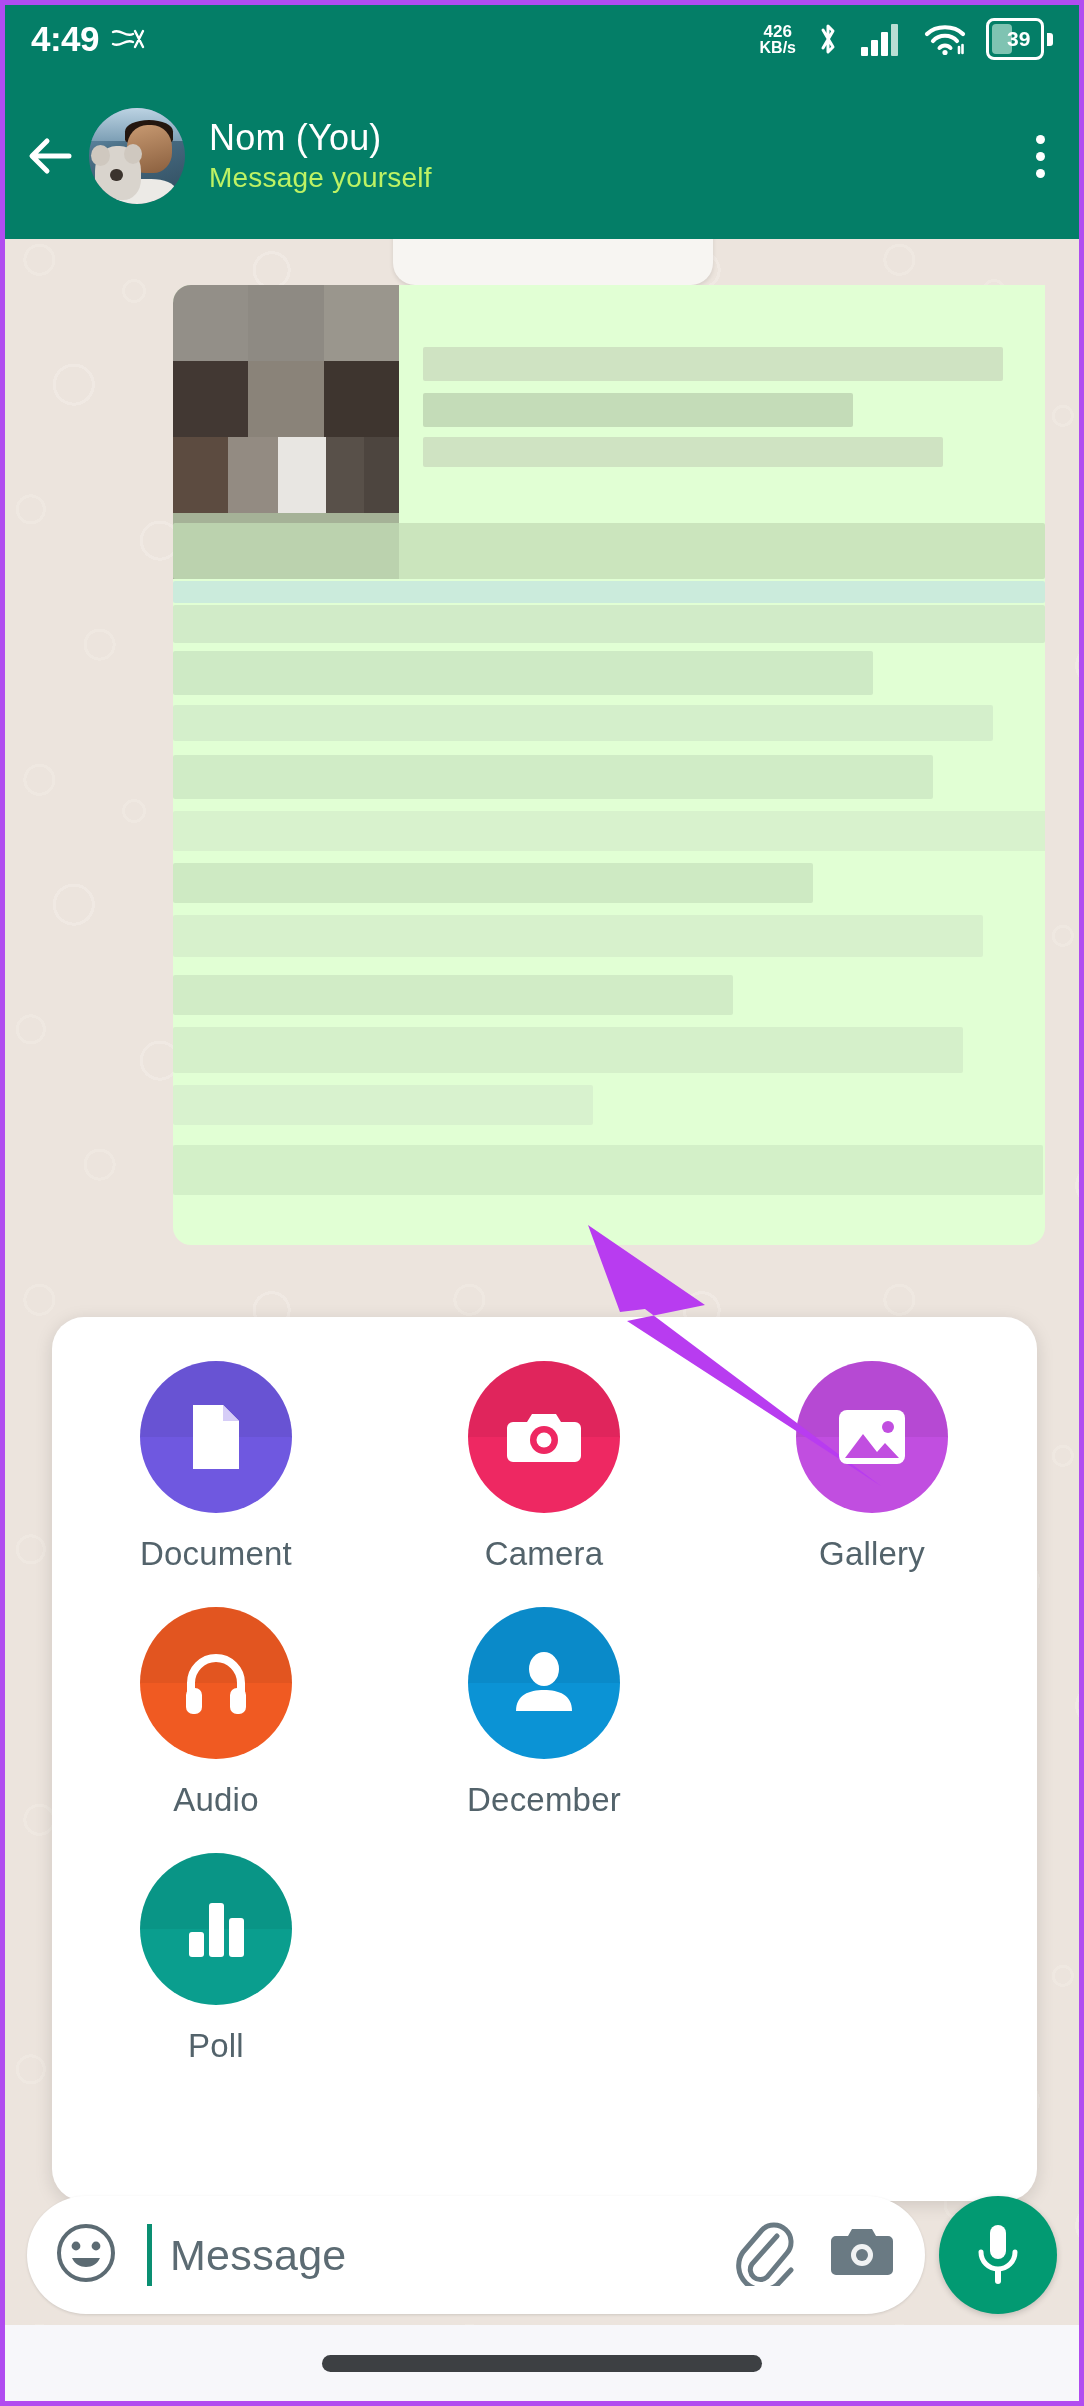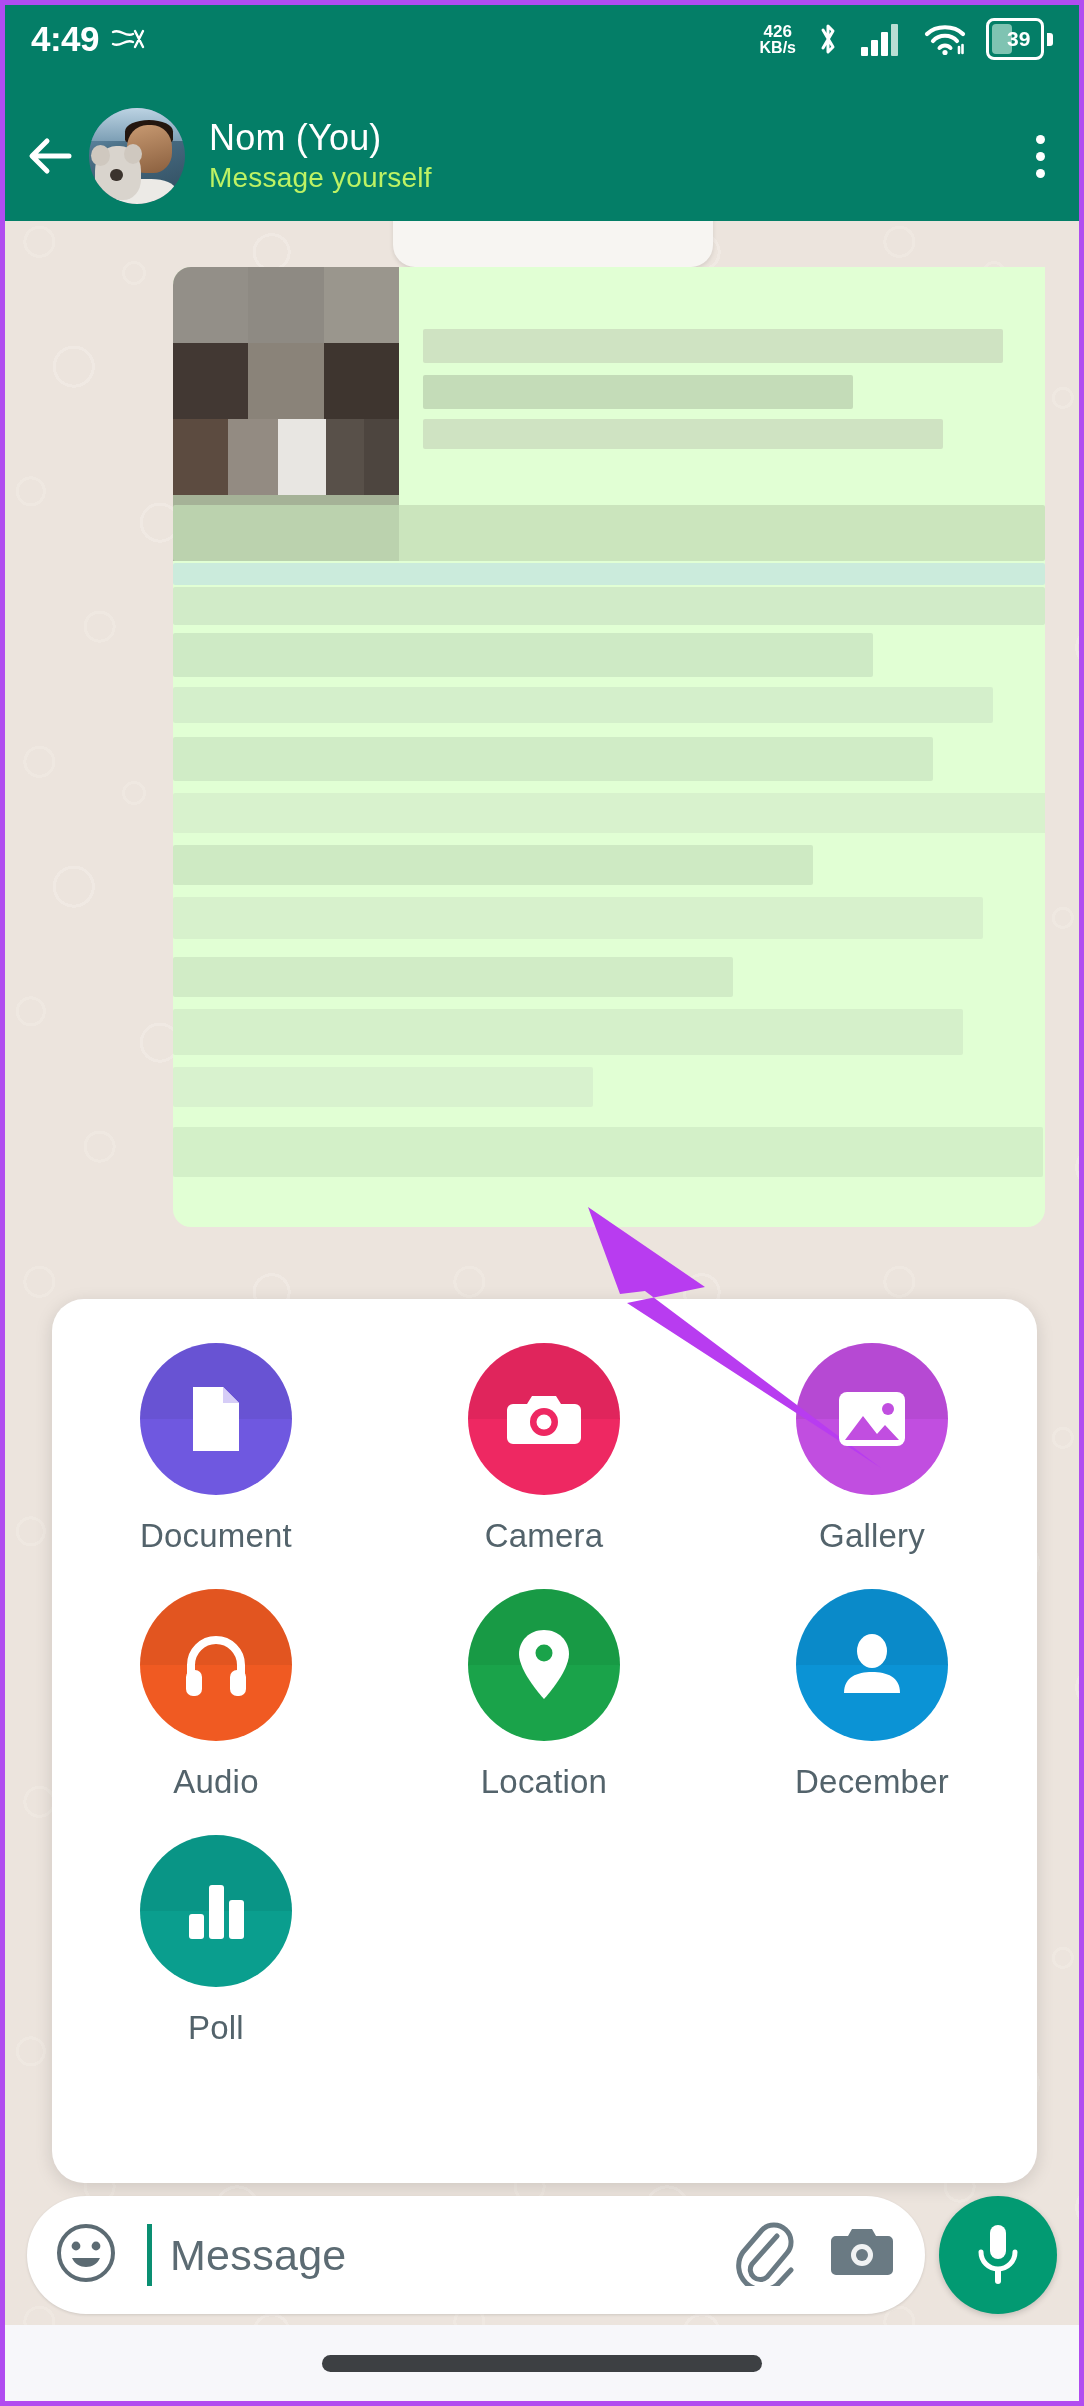--- a/index.html
+++ b/index.html
@@ -81,21 +81,21 @@
   #htext { margin-left:24px; display:flex; flex-direction:column; justify-content:center; }
   #htitle { color:#ffffff; font-size:36px; font-weight:normal; line-height:1.12;
             letter-spacing:0.2px; }
   #hsub { color:#bef264; font-size:28px; margin-top:4px; letter-spacing:0.2px; }
   #menu-dots { margin-left:auto; display:flex; flex-direction:column;
                gap:8px; padding:10px 12px; }
   #menu-dots i { width:9px; height:9px; border-radius:50%; background:#fff; display:block; }
 
   
   #chatbody {
-    position:absolute; left:0; top:216px; width:1074px; height:2162px;
+    position:absolute; left:0; top:234px; width:1074px; height:2162px;
     background:#ece4dd;
     overflow:hidden;
   }
   #doodles { position:absolute; inset:0; opacity:.55;
     background-image:
       radial-gradient(circle at 8% 4%, transparent 13px, #f3ece6 13px, #f3ece6 16px, transparent 16px),
       radial-gradient(circle at 30% 10%, transparent 9px, #f3ece6 9px, #f3ece6 12px, transparent 12px),
       radial-gradient(circle at 62% 6%, transparent 16px, #f4eee8 16px, #f4eee8 19px, transparent 19px),
       radial-gradient(circle at 88% 12%, transparent 11px, #f3ece6 11px, #f3ece6 14px, transparent 14px),
       radial-gradient(circle at 16% 28%, transparent 18px, #f4eee8 18px, #f4eee8 21px, transparent 21px),
@@ -362,29 +362,20 @@
           <span class="ai-circle" style="background:#f05a22;">
             <svg width="66" height="66" viewBox="0 0 66 66">
               <path d="M8 42 V33 a25 25 0 0 1 50 0 v9" stroke="#ffffff" stroke-width="8" fill="none" stroke-linecap="round"></path>
               <rect x="3" y="38" width="16" height="26" rx="7" fill="#ffffff"></rect>
               <rect x="47" y="38" width="16" height="26" rx="7" fill="#ffffff"></rect>
             </svg>
           </span>
           <span class="ai-label">Audio</span>
         </div>
 
-        <div class="attach-item">
-          <span class="ai-circle" style="background:#1aa34a;">
-            <svg width="56" height="76" viewBox="0 0 56 76">
-              <path d="M28 3 C13 3 3 14 3 27 C3 45 28 72 28 72 C28 72 53 45 53 27 C53 14 43 3 28 3 Z" fill="#ffffff"></path>
-              <circle cx="28" cy="26" r="8.5" fill="#1aa34a"></circle>
-            </svg>
-          </span>
-          <span class="ai-label">Location</span>
-        </div>
 
         <div class="attach-item">
           <span class="ai-circle" style="background:#0b93d5;">
             <svg width="64" height="68" viewBox="0 0 64 68">
               <ellipse cx="32" cy="20" rx="15" ry="17" fill="#ffffff"></ellipse>
               <path d="M4 62 C4 46 17 41 32 41 C47 41 60 46 60 62 Z" fill="#ffffff"></path>
             </svg>
           </span>
           <span class="ai-label">December</span>
         </div>

